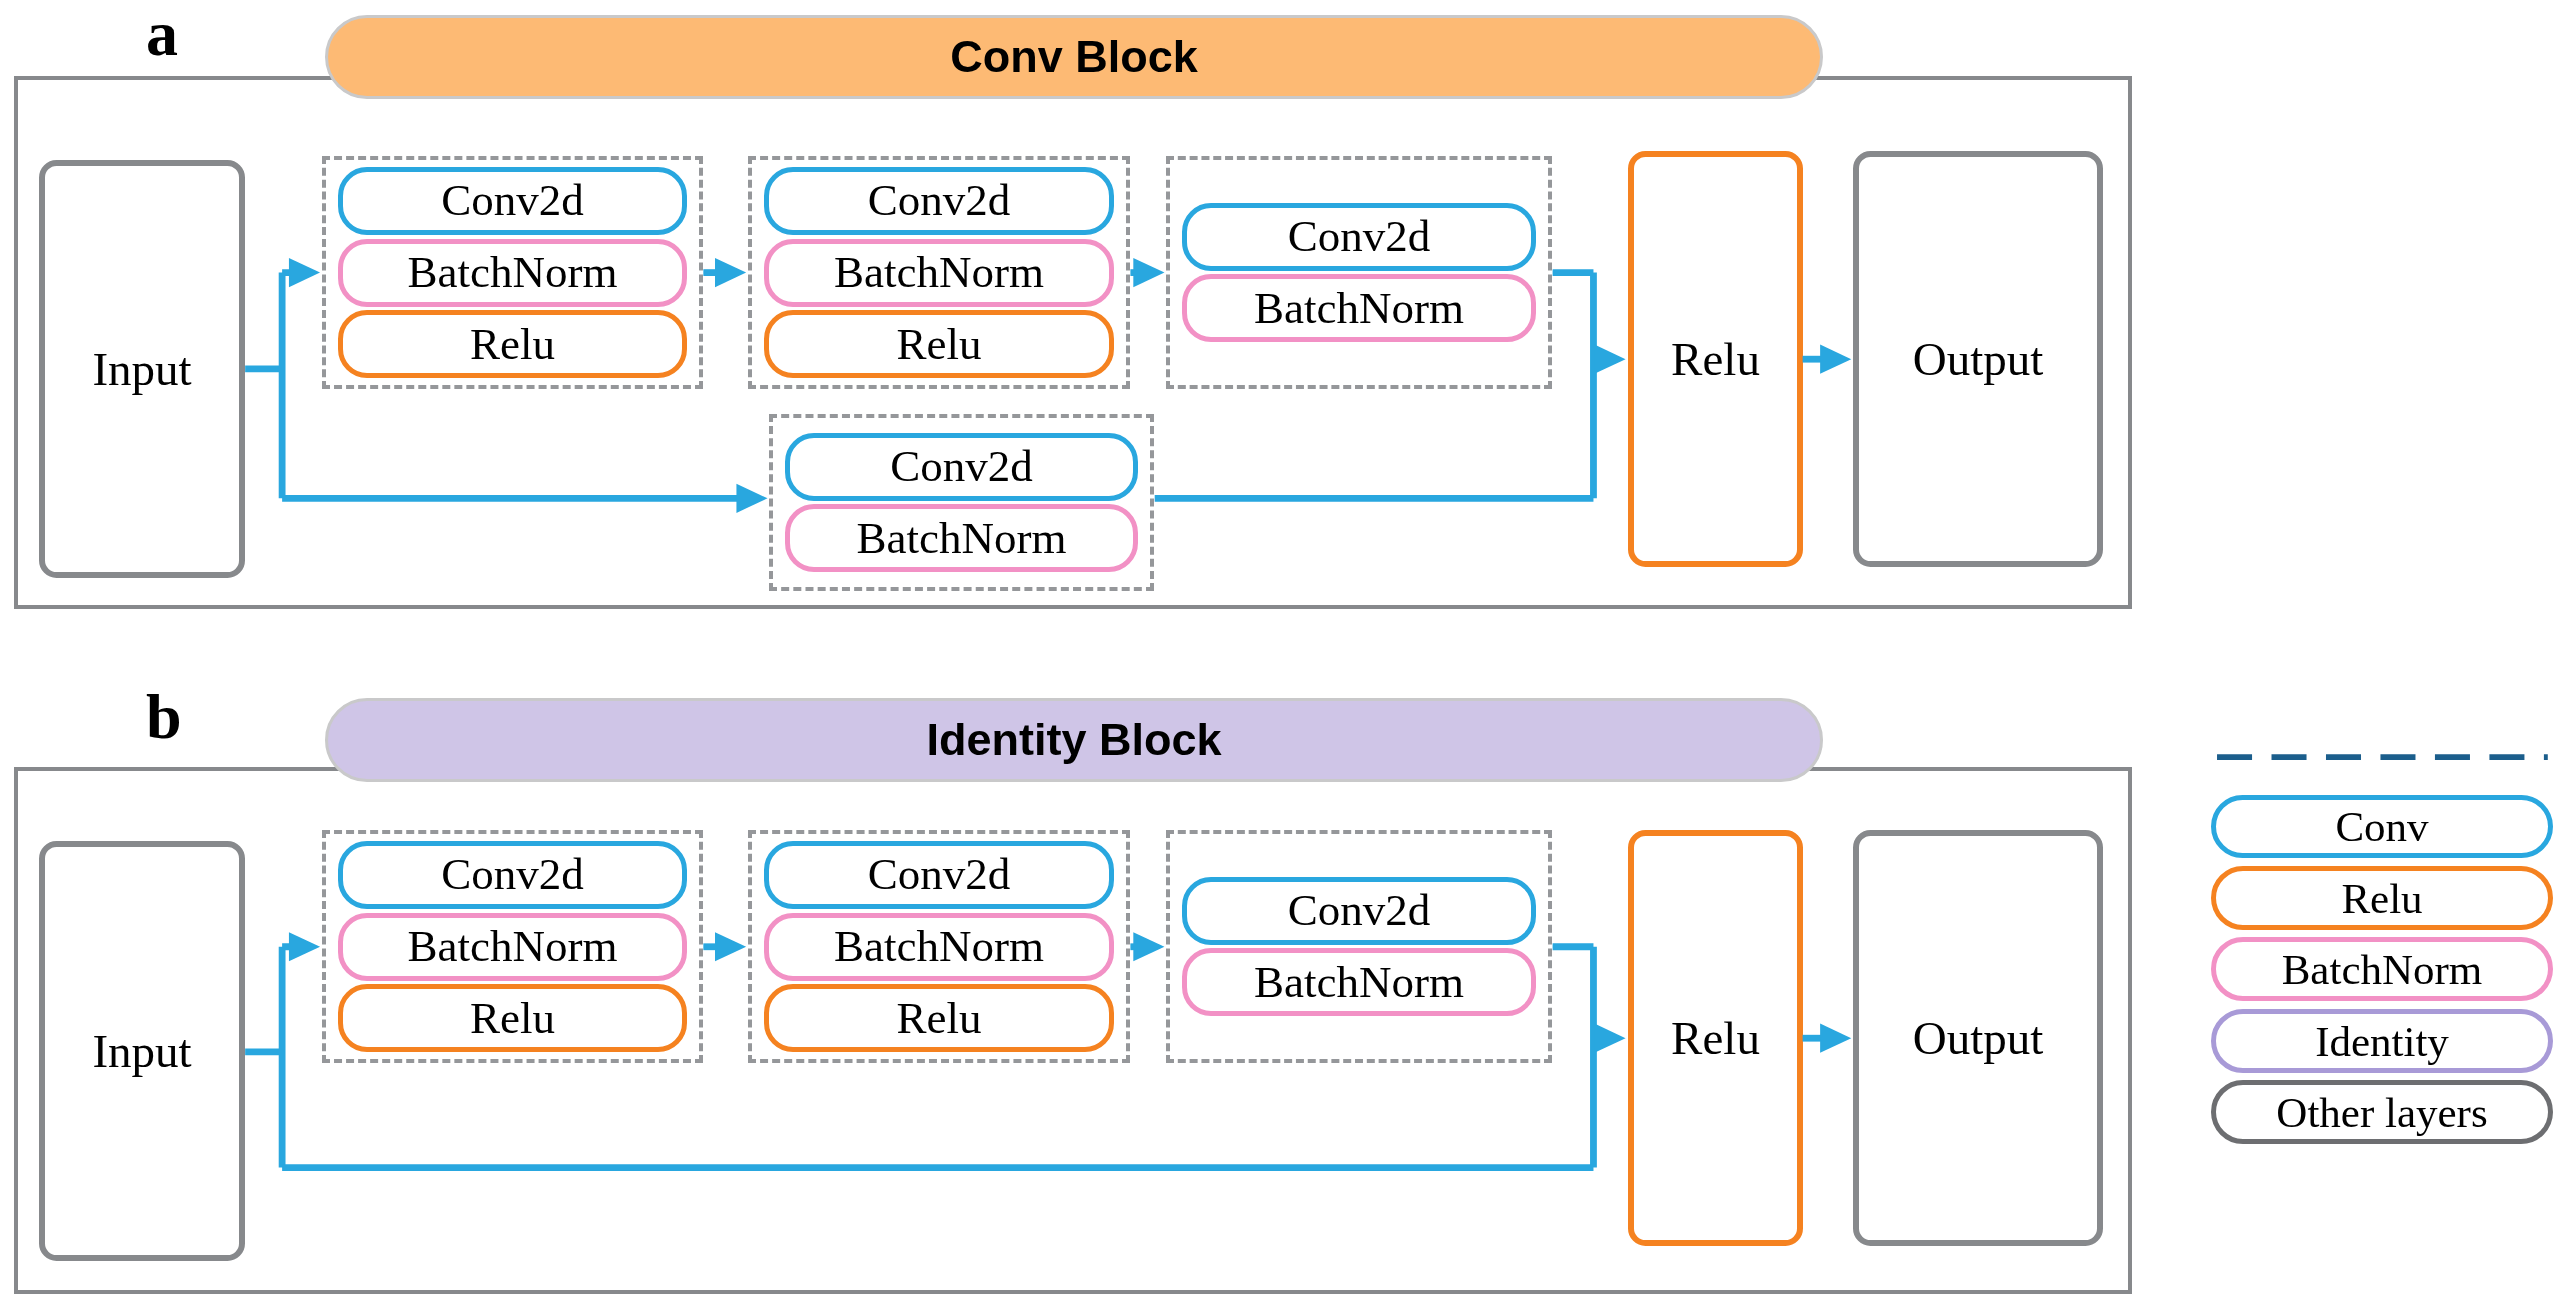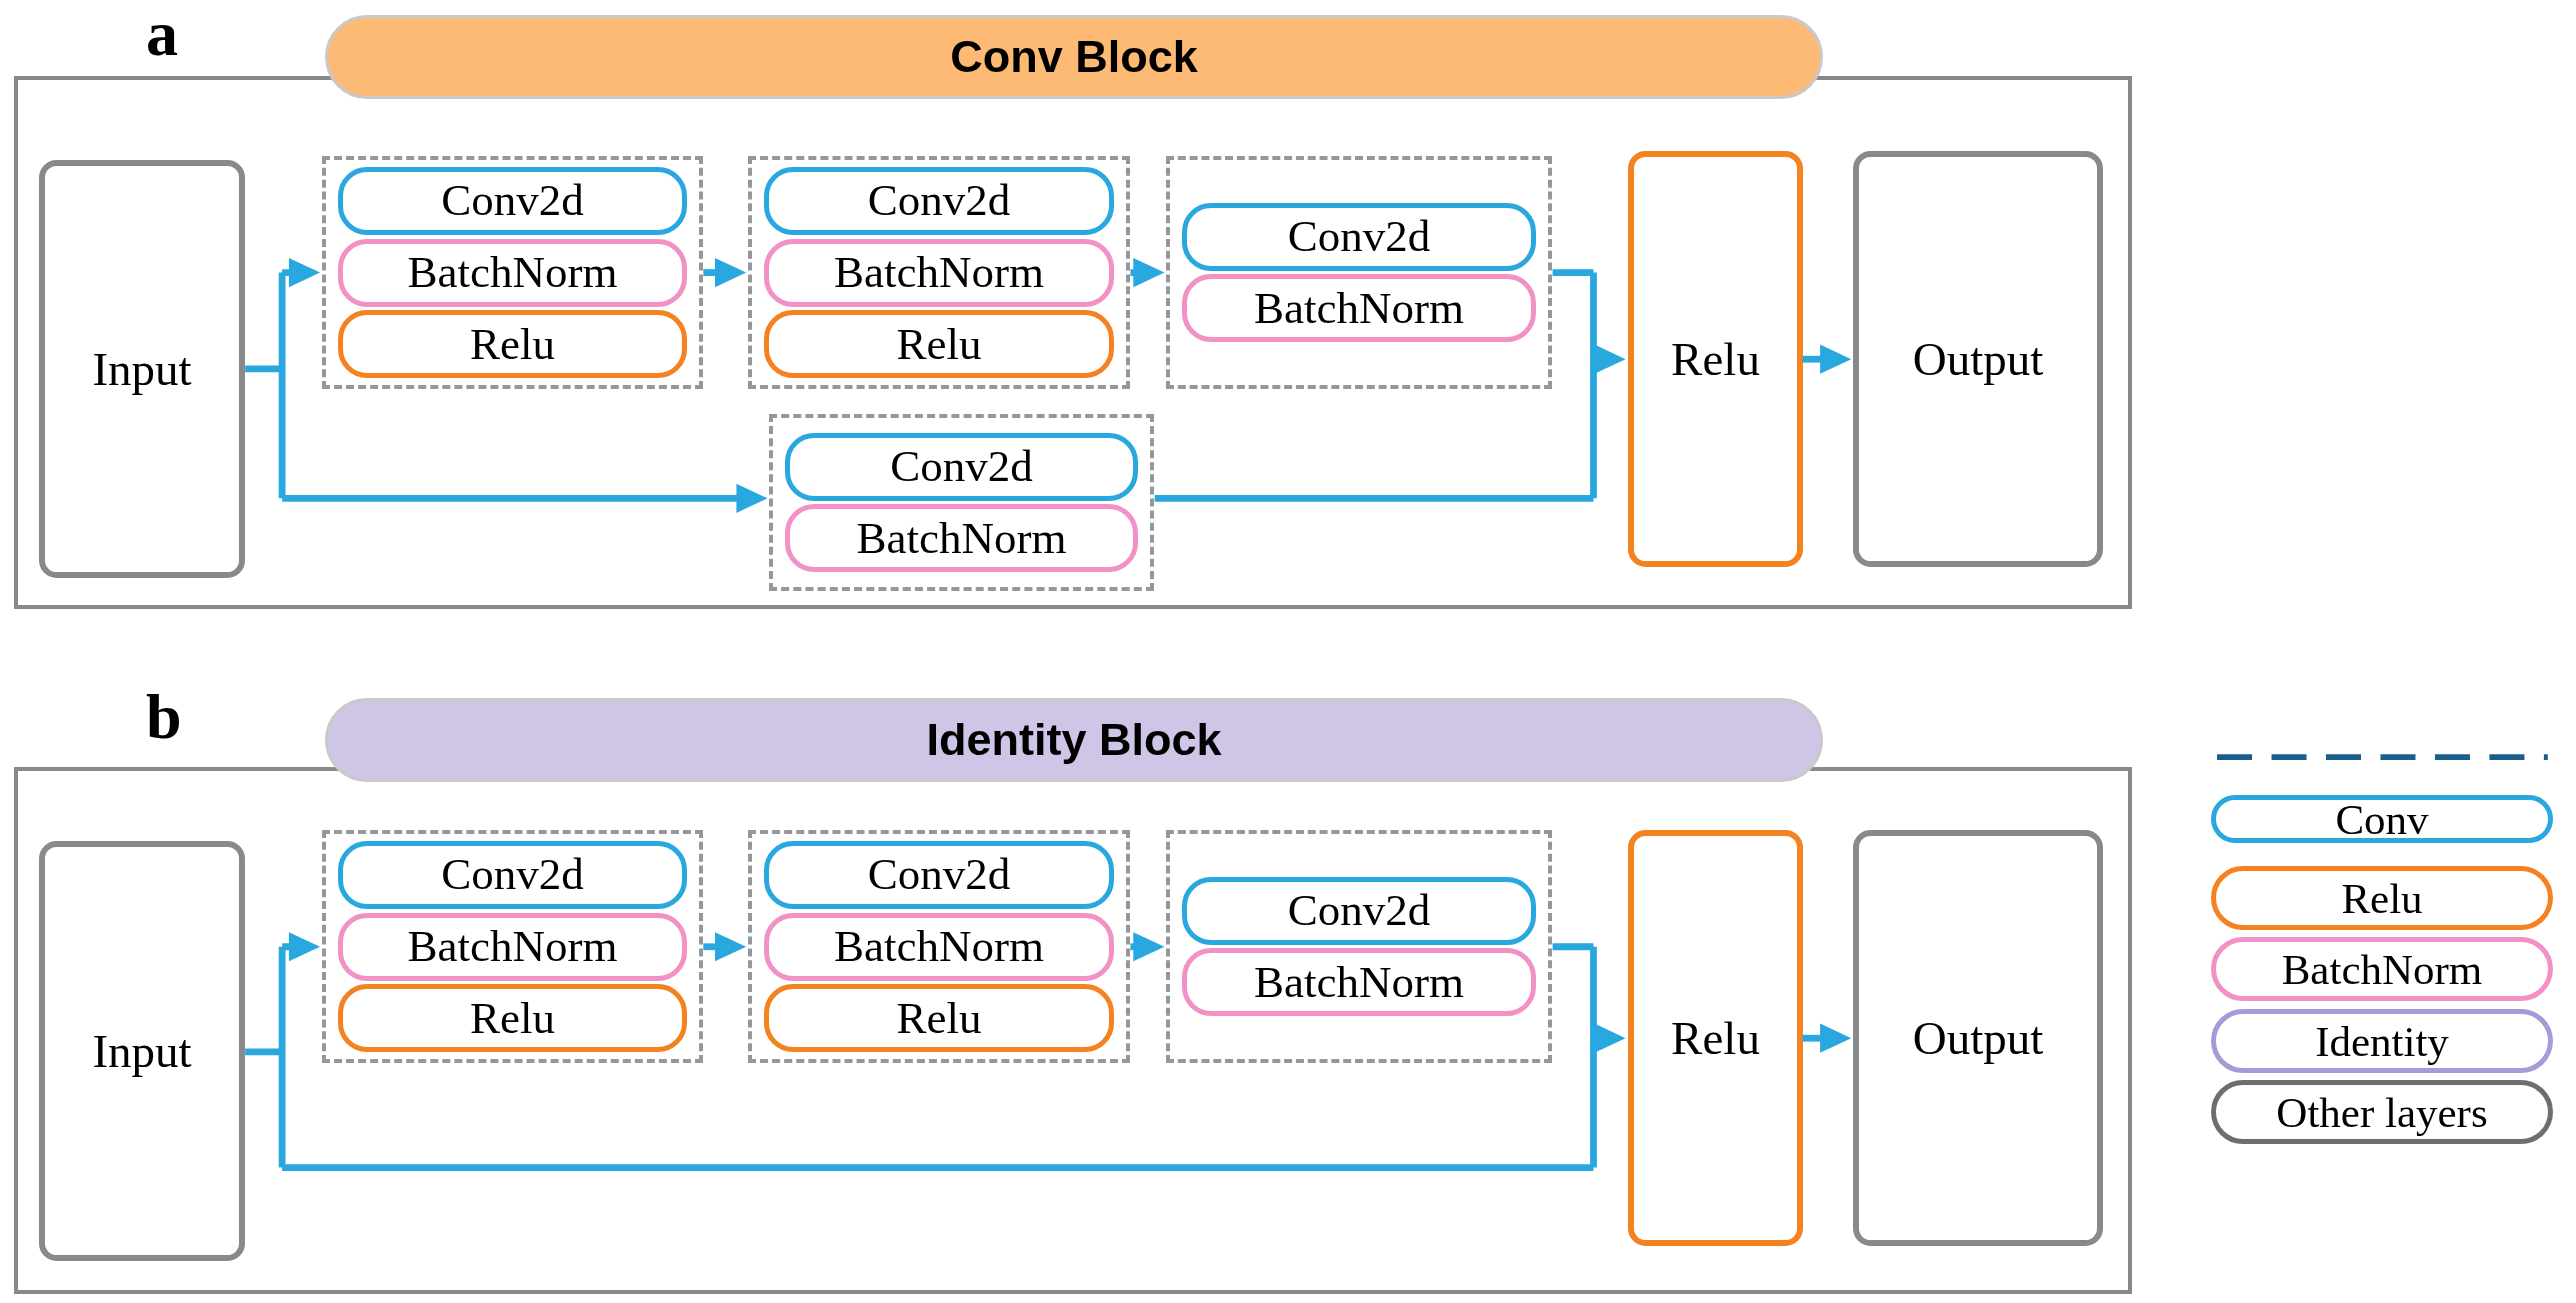--- a/index.html
+++ b/index.html
@@ -115,21 +115,21 @@
 
   <div class="abs dgroup" style="left:1166px;top:830px;width:386px;height:233px;">
     <div class="pill pill-conv">Conv2d</div>
     <div class="pill pill-bn">BatchNorm</div>
   </div>
 
   <div class="abs node node-orange" style="left:1628px;top:830px;width:175px;height:416px;">Relu</div>
 
   <div class="abs node node-gray" style="left:1853px;top:830px;width:250px;height:416px;">Output</div>
 
-  <div class="abs legend-pill" style="left: 2211px; top: 795px; width: 342px; height: 48px; border-color: rgb(41, 167, 223);">Conv</div>
+  <div class="abs legend-pill" style="left: 2211px; top: 795px; width: 342px; height: 63px; border-color: rgb(41, 167, 223);">Conv</div>
   <div class="abs legend-pill" style="left: 2211px; top: 866px; width: 342px; height: 64px; border-color: rgb(245, 130, 32);">Relu</div>
   <div class="abs legend-pill" style="left: 2211px; top: 937px; width: 342px; height: 64px; border-color: rgb(242, 145, 197);">BatchNorm</div>
   <div class="abs legend-pill" style="left: 2211px; top: 1009px; width: 342px; height: 64px; border-color: rgb(168, 154, 215);">Identity</div>
   <div class="abs legend-pill" style="left: 2211px; top: 1080px; width: 342px; height: 64px; border-color: rgb(109, 110, 113);">Other layers</div>
 
   <svg class="connectors" width="2576" height="1304" viewBox="0 0 2648 1340">
 
     <path class="arrow-line" d="M252 379 H290 M290 280 V512 M290 280 H300"></path>
     <polygon class="arrow-head" points="329,280 297,265 297,295"></polygon>
     <path class="arrow-line" d="M723 280 H738"></path>

